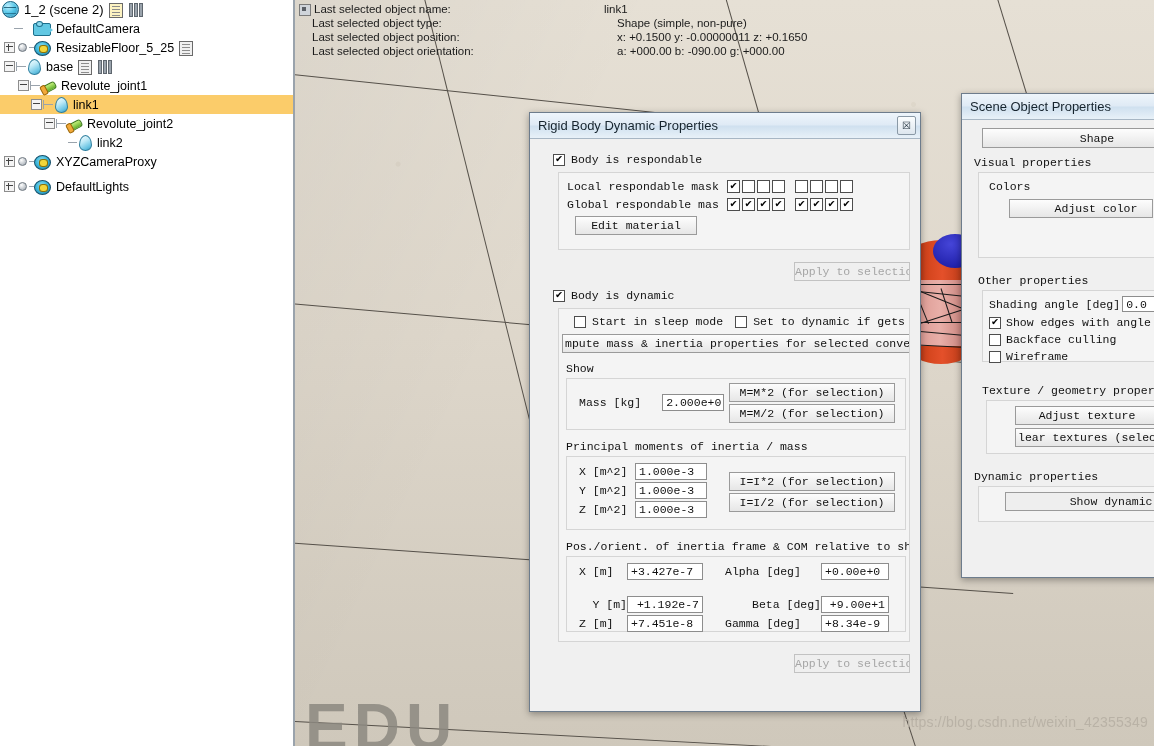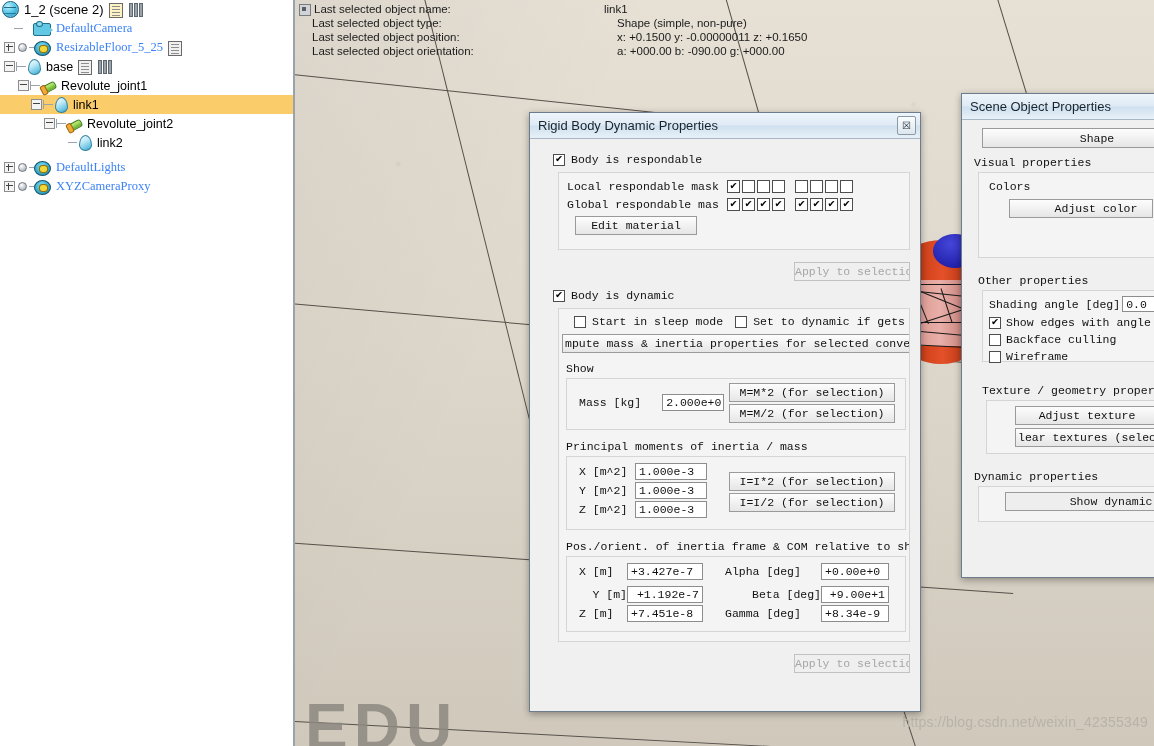--- a/index.html
+++ b/index.html
@@ -64,21 +64,21 @@
   .ic-page{width:12px;height:13px;margin-top:1px;background:#f0f0f0;border:1px solid #6a6a6a;}
   .ic-page::after{content:"";position:absolute;left:2px;top:2px;right:2px;height:1px;background:#8d8d8d;box-shadow:0 3px 0 #8d8d8d,0 6px 0 #8d8d8d,0 9px 0 #8d8d8d;}
   .ic-page.yellow{background:#fdf3c2;}
   .ic-bars{width:14px;height:13px;margin-top:1px;display:flex;gap:1px;align-items:flex-end;}
   .ic-bars i{display:block;width:3px;background:#9aa3ac;border:1px solid #5e666e;}
   .ic-bars i:nth-child(1){height:12px;}
   .ic-bars i:nth-child(2){height:12px;}
   .ic-bars i:nth-child(3){height:12px;}
   .dot-small{width:7px;height:7px;border-radius:50%;background:radial-gradient(circle at 35% 30%,#fff,#9aa3ac);border:1px solid #6e7780;display:inline-block;flex:0 0 auto;margin:0 2px;}
   .tree-label{padding-left:2px;}
-  .tree-label.dim{color:#3b82f6;font-family:Liberation Serif, serif;}
+  .tree-label.dim{color:#000000;}
   .tree-extra{display:flex;align-items:center;margin-left:5px;gap:3px;}
 
   
   #viewport{
     position:absolute;left:295px;top:0;width:859px;height:746px;overflow:hidden;
     background:
       linear-gradient(115deg, rgba(0,0,0,0.045) 0%, rgba(0,0,0,0) 30%),
       linear-gradient(180deg,#e6e0d5 0%,#ded7cb 45%,#cfc8bb 100%);
   }
   .floorline{position:absolute;background:#555049;height:1px;transform-origin:left center;}
@@ -299,34 +299,34 @@
     <span class="tree-label">Revolute_joint2</span>
   </div>
 
   <div class="tree-row" style="padding-left:57px;">
     <span class="exp-spacer"></span>
     <span class="hline"></span>
     <span class="ic ic-egg"></span>
     <span class="tree-label">link2</span>
   </div>
 
+  <div class="tree-row" style="padding-left:4px;">
+    <span class="exp-box plus"></span>
+    <span class="dot-small"></span>
+    <span class="hline" style="width:5px;"></span>
+    <span class="ic ic-disc"></span>
+    <span class="tree-label dim">XYZCameraProxy</span>
+  </div>
+
   <div class="tree-row" style="padding-left:4px;margin-top:6px;">
     <span class="exp-box plus"></span>
     <span class="dot-small"></span>
     <span class="hline" style="width:5px;"></span>
     <span class="ic ic-disc"></span>
     <span class="tree-label dim">DefaultLights</span>
-  </div>
-
-  <div class="tree-row" style="padding-left:4px;">
-    <span class="exp-box plus"></span>
-    <span class="dot-small"></span>
-    <span class="hline" style="width:5px;"></span>
-    <span class="ic ic-disc"></span>
-    <span class="tree-label dim">XYZCameraProxy</span>
   </div>
 </div>
 
 <div id="sop-dialog" class="dialog">
   <div class="dlg-title">
     <span class="t">Scene Object Properties</span>
   </div>
   <div class="dlg-body">
     <div class="btn" style="height:20px;line-height:19px;margin:2px 2px 8px 12px;width:230px;">Shape</div>
 
@@ -456,21 +456,21 @@
         <div class="row-flex" style="margin:0 0 0 6px;">
           <span class="lbl-mono" style="width:56px;">Z [m^2]</span>
           <span class="fld" style="width:72px;height:17px;">1.000e-3</span>
         </div>
         <div class="btn" style="position:absolute;left:162px;top:15px;height:19px;line-height:18px;width:166px;">I=I*2  (for selection)</div>
         <div class="btn" style="position:absolute;left:162px;top:36px;height:19px;line-height:18px;width:166px;">I=I/2  (for selection)</div>
       </div>
 
       <div class="grp-label" style="margin:10px 0 3px 0;white-space:nowrap;">Pos./orient. of inertia frame &amp; COM relative to shape fra</div>
       <div class="group" style="width:340px;height:76px;padding:5px 6px;position:relative;">
-        <div class="row-flex" style="margin:1px 0 6px 6px;">
+        <div class="row-flex" style="margin:1px 0 16px 6px;">
           <span class="lbl-mono" style="width:48px;">X [m]</span>
           <span class="fld" style="width:76px;height:17px;">+3.427e-7</span>
           <span class="lbl-mono" style="width:96px;margin-left:22px;">Alpha [deg]</span>
           <span class="fld" style="width:68px;height:17px;">+0.00e+0</span>
         </div>
         <div class="row-flex" style="margin:0 0 2px 6px;text-align:right;">
           <span class="lbl-mono" style="width:48px;">Y [m]</span>
           <span class="fld" style="width:76px;height:17px;">+1.192e-7</span>
           <span class="lbl-mono" style="width:96px;margin-left:22px;">Beta [deg]</span>
           <span class="fld" style="width:68px;height:17px;">+9.00e+1</span>

